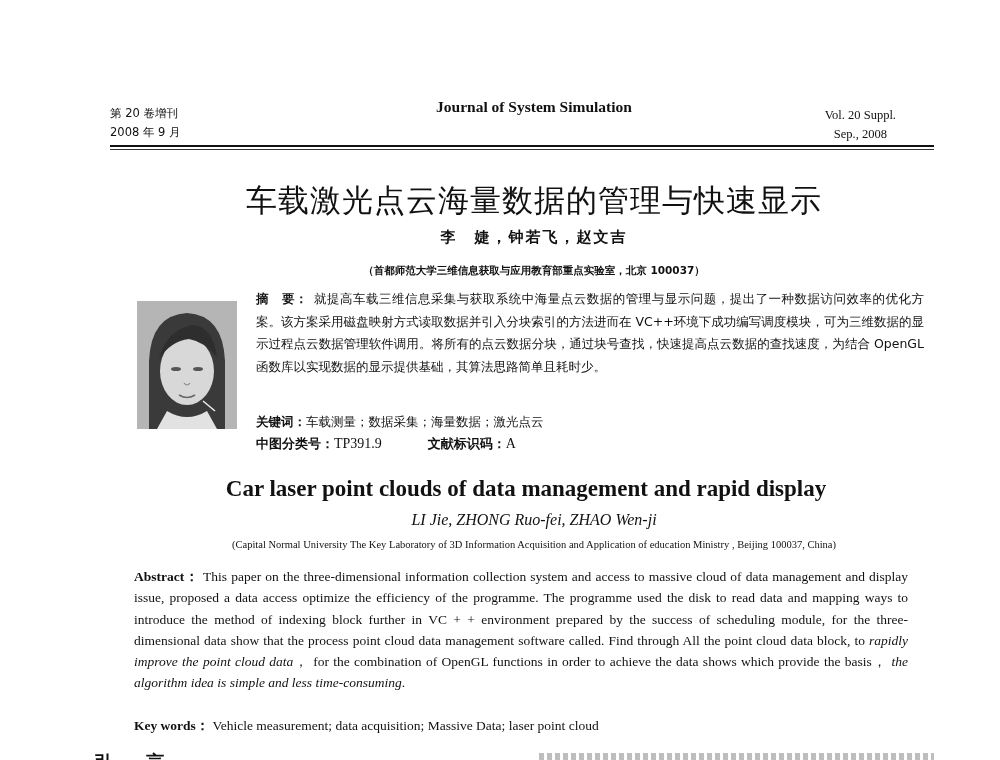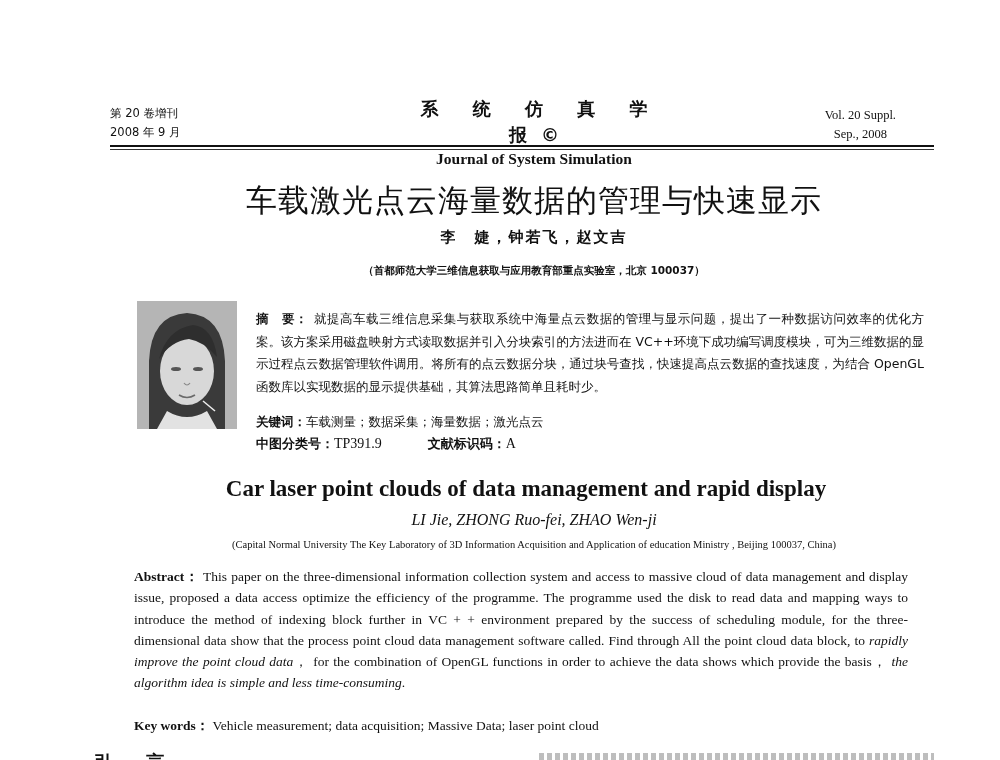--- a/index.html
+++ b/index.html
@@ -16,21 +16,21 @@
   .rule1 { left: 76px; top: 145px; width: 824px; height: 2px; background: #111; }
   .rule2 { left: 76px; top: 149px; width: 824px; height: 1px; background: #333; }
 
   .title-cn { left: 0; top: 180px; width: 1000px; text-align: center; font-size: 31px; font-family: "DejaVu Sans", sans-serif; letter-spacing: 1px; }
   .authors-cn { left: 0; top: 228px; width: 1000px; text-align: center; font-size: 15px; font-weight: bold; letter-spacing: 2px; font-family: "DejaVu Sans", sans-serif; }
   .affil-cn { left: 0; top: 264px; width: 1000px; text-align: center; font-size: 10.5px; font-weight: bold; font-family: "DejaVu Sans", sans-serif; }
 
   .photo { left: 103px; top: 301px; width: 100px; height: 128px; background: #b9b9b9; overflow: hidden; }
   .photo svg { display: block; }
 
-  .abs-cn { left: 222px; top: 308px; width: 668px; font-size: 12.5px; line-height: 22.5px; font-family: "DejaVu Sans", sans-serif; text-align: justify; }
+  .abs-cn { left: 222px; top: 288px; width: 668px; font-size: 12.5px; line-height: 22.5px; font-family: "DejaVu Sans", sans-serif; text-align: justify; }
   .abs-cn .label { font-weight: bold; margin-right: 6px; }
   .kw-cn { left: 222px; top: 411px; width: 668px; font-size: 12.5px; line-height: 22px; font-family: "DejaVu Sans", sans-serif; }
   .kw-cn .label { font-weight: bold; }
   .cls-cn { left: 222px; top: 433px; width: 668px; font-size: 13px; line-height: 22px; font-family: "DejaVu Sans", sans-serif; display: flex; }
   .cls-cn .item { margin-right: 46px; }
   .cls-cn .label { font-weight: bold; }
   .cls-cn .val { font-family: "Liberation Serif", serif; font-size: 14px; }
 
   .title-en { left: 0; top: 476px; width: 984px; text-align: center; font-family: "Liberation Serif", serif; font-weight: bold; font-size: 23px; }
   .authors-en { left: 0; top: 511px; width: 1000px; text-align: center; font-family: "Liberation Serif", serif; font-style: italic; font-size: 16px; }
@@ -46,21 +46,20 @@
   .cont-right { left: 505px; top: 753px; width: 395px; height: 8px; background: repeating-linear-gradient(90deg, #888 0 5px, #fff 5px 8px); opacity: 0.55; }
 </style>
 </head>
 <body>
 
 <div class="abs hdr-left">
   <div>第 20 卷增刊</div>
   <div>2008 年 9 月</div>
 </div>
 <div class="abs hdr-center">
-  <div class="cn">系 统 仿 真 学 报©</div>
   <div class="en">Journal of System Simulation</div>
 </div>
 <div class="abs hdr-right">
   <div>Vol. 20 Suppl.</div>
   <div>Sep., 2008</div>
 </div>
 <div class="abs rule1"></div>
 <div class="abs rule2"></div>
 
 <div class="abs title-cn">车载激光点云海量数据的管理与快速显示</div>

